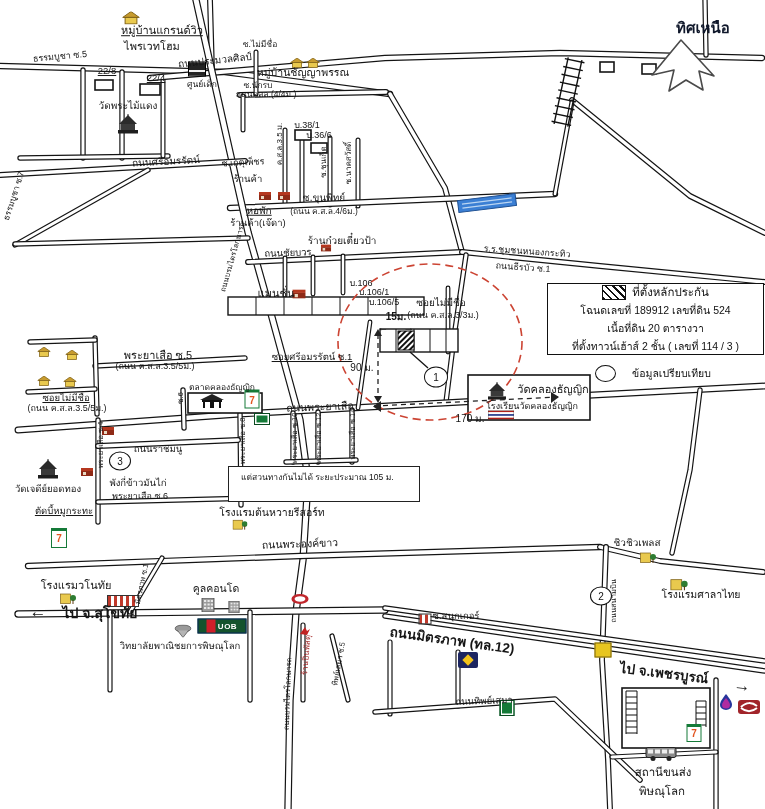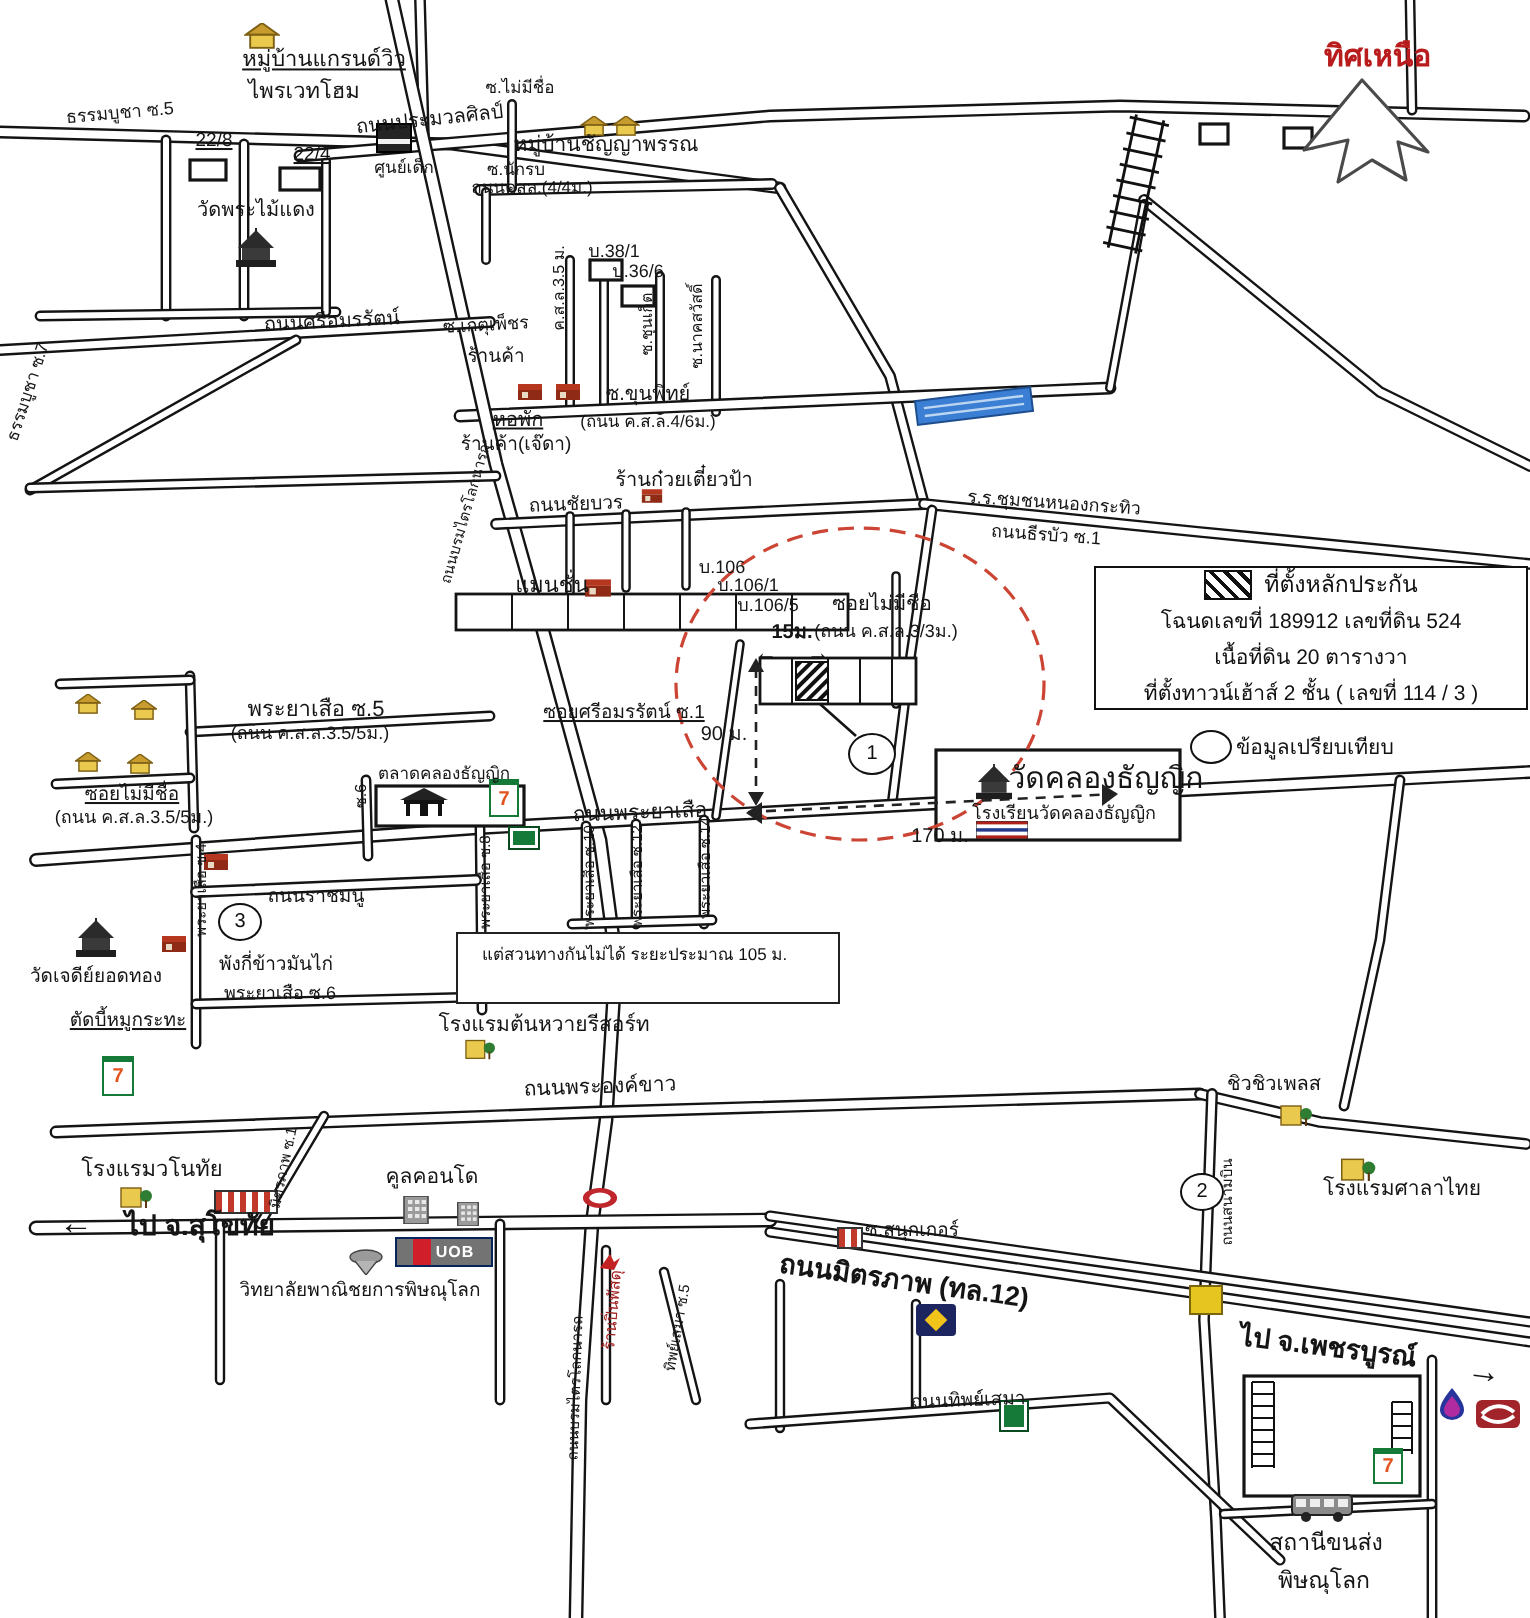--- a/index.html
+++ b/index.html
@@ -6,43 +6,43 @@
   #stage{position:relative;width:765px;height:809px;background:#ffffff;overflow:hidden;margin:0 auto;
          box-shadow:0 0 6px rgba(0,0,0,.4);}
   #map-svg{position:absolute;left:0;top:0;z-index:1;}
   #icons-layer,#labels-layer,#cmp-layer{position:absolute;left:0;top:0;width:100%;height:100%;z-index:3;pointer-events:none;}
   .map-label{position:absolute;white-space:nowrap;color:#151515;line-height:1.05;transform:translate(-50%,-50%);}
   .icon{position:absolute;transform:translate(-50%,-50%);display:flex;align-items:center;justify-content:center;}
   .icon svg{width:100%;height:100%;display:block;}
   .icon-text{font-weight:bold;line-height:1;}
   .icon-seven{background:#fff;border:1.4px solid #157a38;border-top:3px solid #157a38;}
   .icon-seven .icon-text{color:#e2541f;font-size:10px;}
-  .icon-uob{background:#737373;border:1px solid #06255c;}
+  .icon-uob{background:#14532d;border:1px solid #06255c;}
   .icon-uob .uob-red{width:9px;height:100%;background:#d01e2a;margin-right:2px;flex:0 0 auto;}
   .icon-uob .icon-text{color:#fff;font-size:8px;letter-spacing:.5px;}
   .icon-awning{background:repeating-linear-gradient(90deg,#c0392b 0 3px,#fff 3px 6px);border:1px solid #333;}
   .icon-sgreen{background:#157a38;border:1px solid #0a4a20;box-shadow:inset 0 0 0 1.5px #fff;}
   .icon-syellow{background:#e7c520;border:1px solid #7a6510;}
   .icon-blackbox{background:linear-gradient(#242424 55%,#f2f2f2 55%,#f2f2f2 72%,#242424 72%);border:1px solid #000;}
   .cmp{position:absolute;border:1.4px solid #111;border-radius:50%;background:#fff;display:flex;align-items:center;
        justify-content:center;font-size:10px;color:#111;transform:translate(-50%,-50%);}
   .legend-box{position:absolute;left:547px;top:283px;width:215px;height:70px;border:1.8px solid #111;background:#fff;
        z-index:4;display:flex;flex-direction:column;justify-content:center;align-items:center;gap:1px;}
   .lg-row{display:flex;align-items:center;gap:6px;font-size:11.5px;color:#111;}
   .lg-line{font-size:10.5px;color:#111;}
   .hatch-swatch{width:22px;height:13px;border:1.4px solid #111;
        background:repeating-linear-gradient(45deg,#111 0 2px,#fff 2px 5px);}
-  .cmp-legend{position:absolute;left:595px;top:365px;display:flex;align-items:center;gap:2px;z-index:4;}
+  .cmp-legend{position:absolute;left:595px;top:365px;display:flex;align-items:center;gap:16px;z-index:4;}
   .cmp-circle-lg{width:19px;height:15px;border:1.5px solid #111;border-radius:50%;background:#fff;}
   .cmp-legend span:last-child{font-size:10.5px;color:#111;}
   .note-box{position:absolute;left:228px;top:466px;width:192px;height:36px;border:1.5px solid #222;background:#fff;
        z-index:4;padding:3px 4px;box-sizing:border-box;}
   .note-line{font-size:8.5px;color:#111;}
   .note-indent{padding-left:8px;}
-  .compass-label{position:absolute;left:662px;top:16px;font-size:15px;font-weight:bold;color:#b91c1c;z-index:4;}
+  .compass-label{position:absolute;left:676px;top:16px;font-size:15px;font-weight:bold;color:#0f172a;z-index:4;}
 </style>
 </head>
 <body>
 
 <div id="stage">
   <svg id="map-svg" width="765" height="809" viewBox="0 0 765 809">
     <defs>
       <pattern id="hatch" width="4" height="4" patternUnits="userSpaceOnUse" patternTransform="rotate(45)">
         <rect width="4" height="4" fill="#fff"></rect>
         <rect width="2" height="4" fill="#111"></rect>
@@ -548,21 +548,21 @@
       <div class="map-label" style="left: 66px; top: 398px; font-size: 9.5px; transform: translate(-50%, -50%); text-decoration: underline;">ซอยไม่มีชื่อ</div>
       <div class="map-label" style="left: 67px; top: 409px; font-size: 9px; transform: translate(-50%, -50%);">(ถนน ค.ส.ล.3.5/5ม.)</div>
       <div class="map-label" style="left: 222px; top: 387px; font-size: 8.5px; transform: translate(-50%, -50%);">ตลาดคลองธัญญิก</div>
       <div class="map-label" style="left: 181px; top: 398px; font-size: 8px; transform: translate(-50%, -50%) rotate(-90deg);">ซ.6</div>
       <div class="map-label" style="left: 320px; top: 407px; font-size: 10.5px; transform: translate(-50%, -50%) rotate(-2deg);">ถนนพระยาเสือ</div>
       <div class="map-label" style="left: 243px; top: 441px; font-size: 7.5px; transform: translate(-50%, -50%) rotate(-90deg);">พระยาเสือ ซ.8</div>
       <div class="map-label" style="left: 295px; top: 438px; font-size: 7.5px; transform: translate(-50%, -50%) rotate(-90deg);">พระยาเสือ ซ.10</div>
       <div class="map-label" style="left: 319px; top: 438px; font-size: 7.5px; transform: translate(-50%, -50%) rotate(-90deg);">พระยาเสือ ซ.12</div>
       <div class="map-label" style="left: 353px; top: 434px; font-size: 7.5px; transform: translate(-50%, -50%) rotate(-90deg);">พระยาเสือ ซ.14</div>
       <div class="map-label" style="left: 470px; top: 419px; font-size: 10px; transform: translate(-50%, -50%);">170 ม.</div>
-      <div class="map-label" style="left: 553px; top: 390px; font-size: 15px; transform: translate(-50%, -50%);">วัดคลองธัญญิก</div>
+      <div class="map-label" style="left: 553px; top: 390px; font-size: 11px; transform: translate(-50%, -50%);">วัดคลองธัญญิก</div>
       <div class="map-label" style="left: 532px; top: 407px; font-size: 9px; transform: translate(-50%, -50%);">โรงเรียนวัดคลองธัญญิก</div>
       <div class="map-label" style="left: 158px; top: 449px; font-size: 9.5px; transform: translate(-50%, -50%);">ถนนราชมนู</div>
       <div class="map-label" style="left: 138px; top: 483px; font-size: 9.5px; transform: translate(-50%, -50%);">พังกี่ข้าวมันไก่</div>
       <div class="map-label" style="left: 140px; top: 497px; font-size: 9px; transform: translate(-50%, -50%);">พระยาเสือ ซ.6</div>
       <div class="map-label" style="left: 48px; top: 489px; font-size: 9.5px; transform: translate(-50%, -50%);">วัดเจดีย์ยอดทอง</div>
       <div class="map-label" style="left: 64px; top: 511px; font-size: 9.5px; transform: translate(-50%, -50%); text-decoration: underline;">ตัดบี้หมูกระทะ</div>
       <div class="map-label" style="left: 101px; top: 445px; font-size: 7.5px; transform: translate(-50%, -50%) rotate(-90deg);">พระยาเสือ ซ.4</div>
       <div class="map-label" style="left: 272px; top: 513px; font-size: 10.5px; transform: translate(-50%, -50%);">โรงแรมต้นหวายรีสอร์ท</div>
       <div class="map-label" style="left: 300px; top: 544px; font-size: 10.5px; transform: translate(-50%, -50%) rotate(-2deg);">ถนนพระองค์ขาว</div>
       <div class="map-label" style="left: 76px; top: 586px; font-size: 11px; transform: translate(-50%, -50%);">โรงแรมวโนทัย</div>

